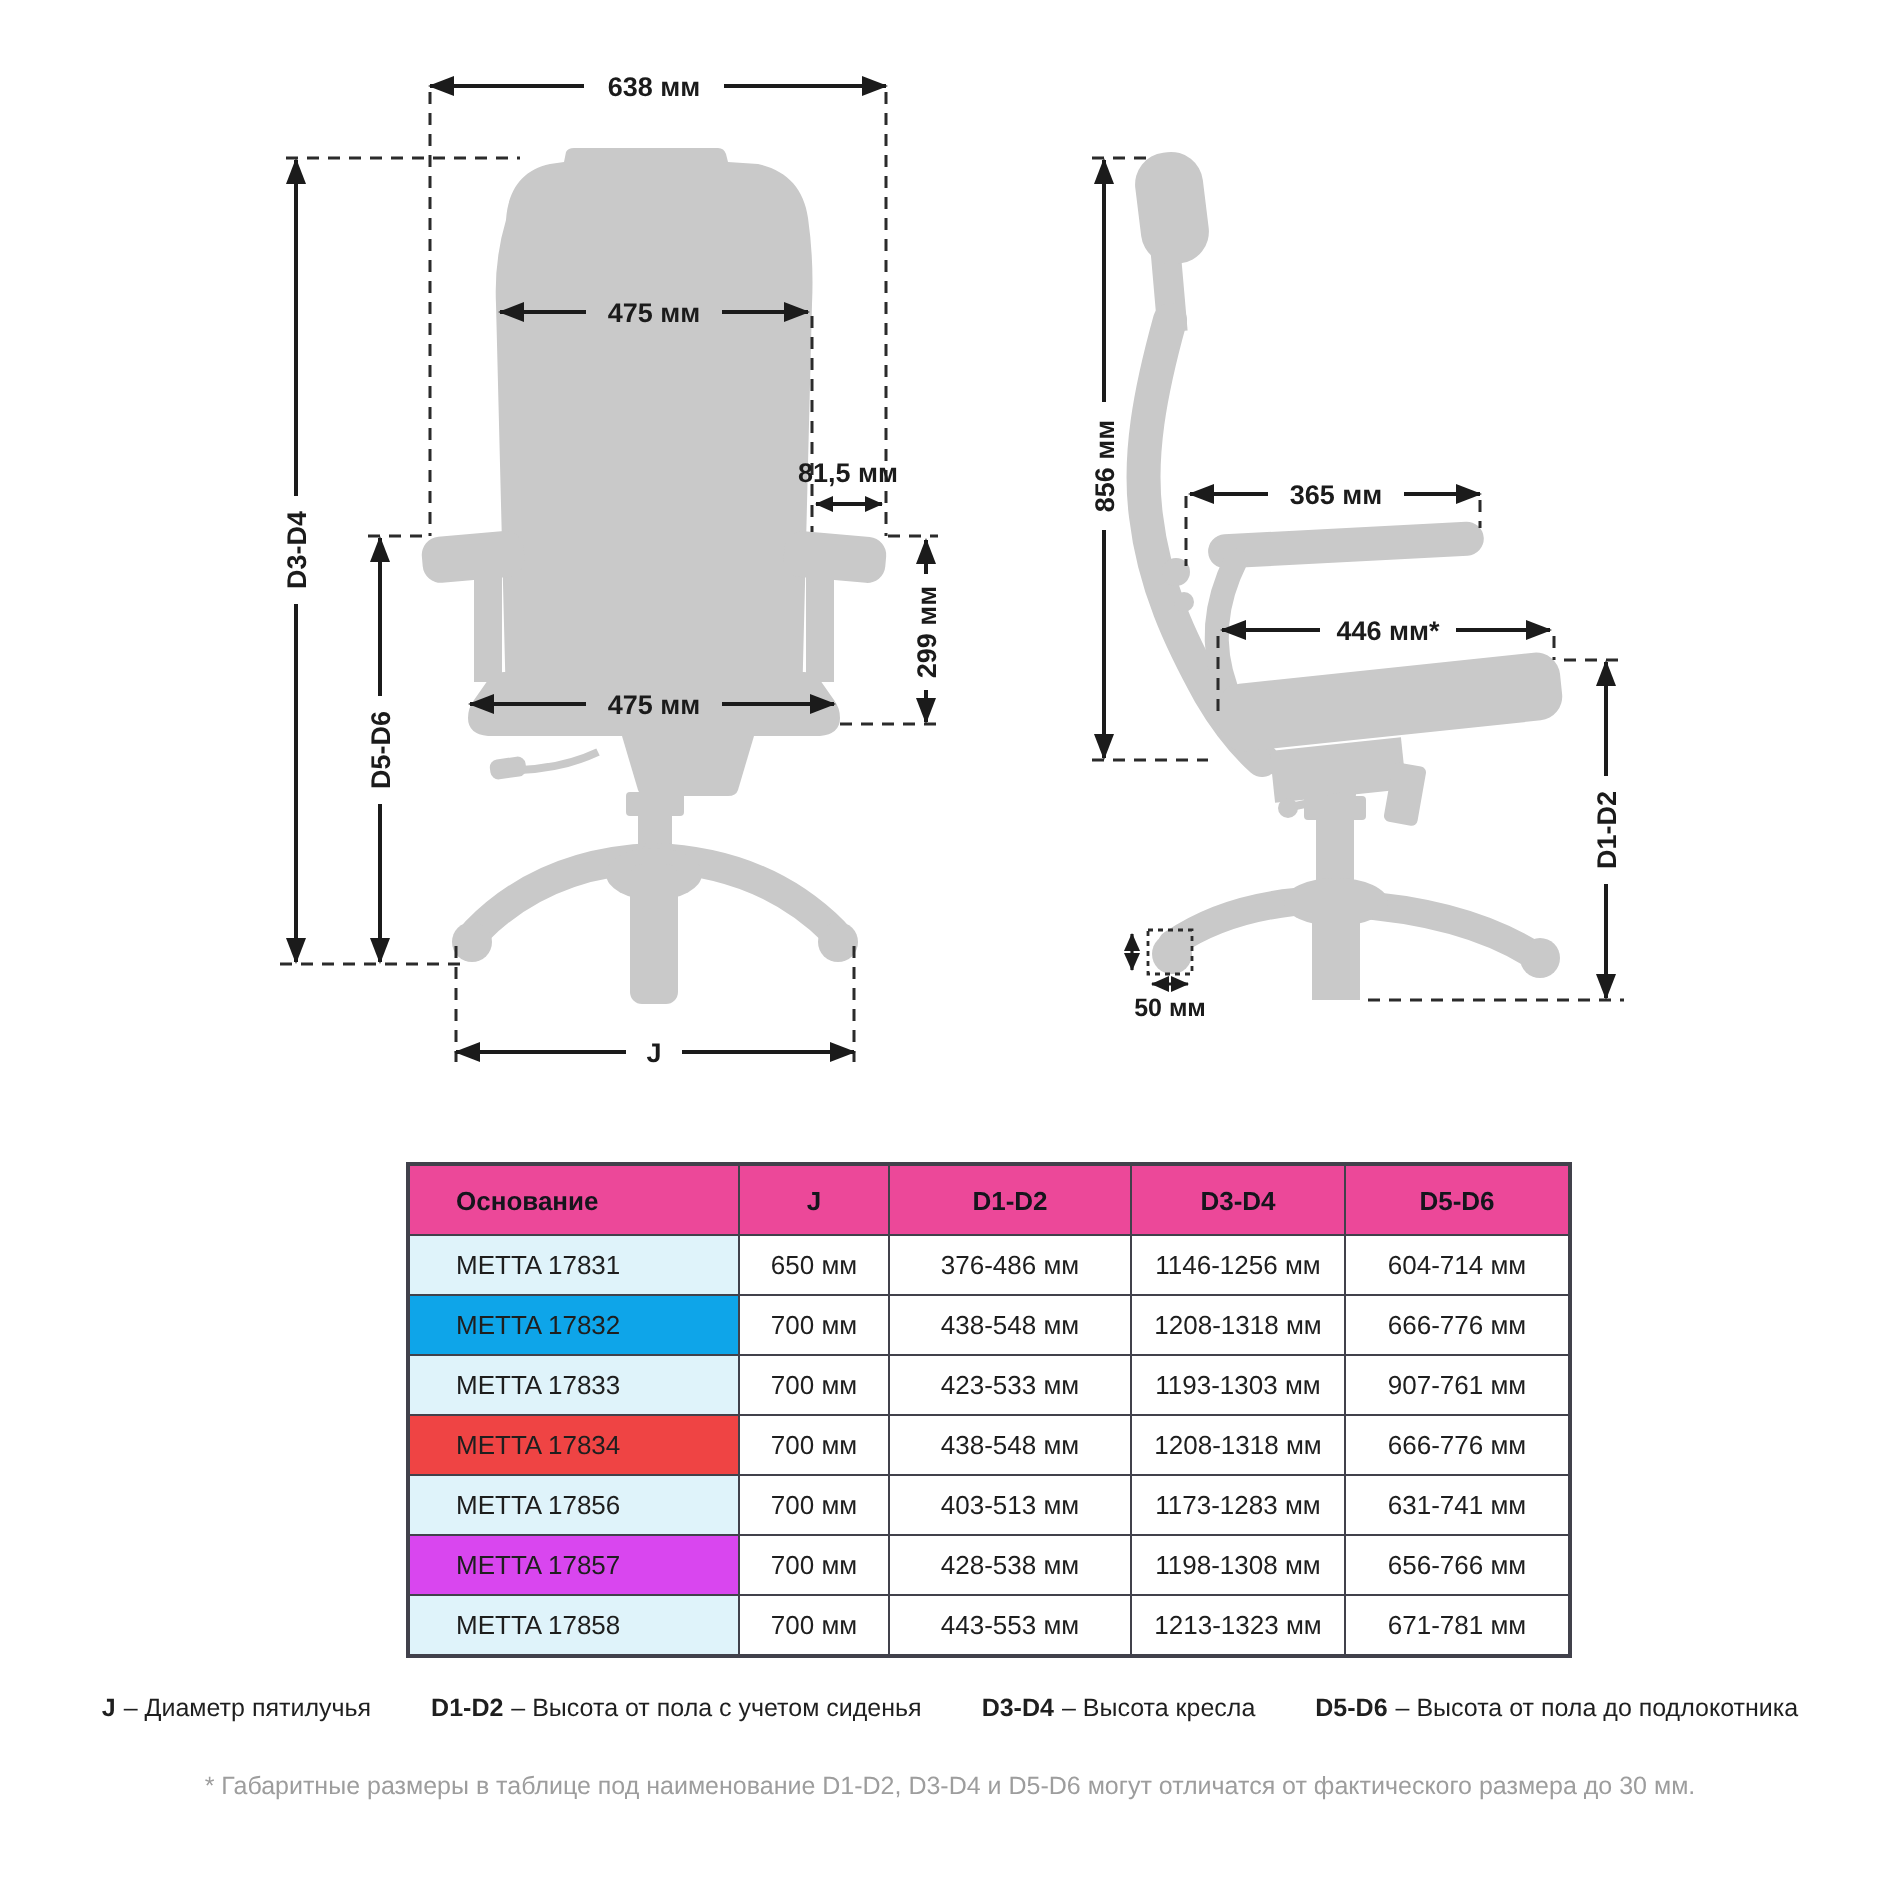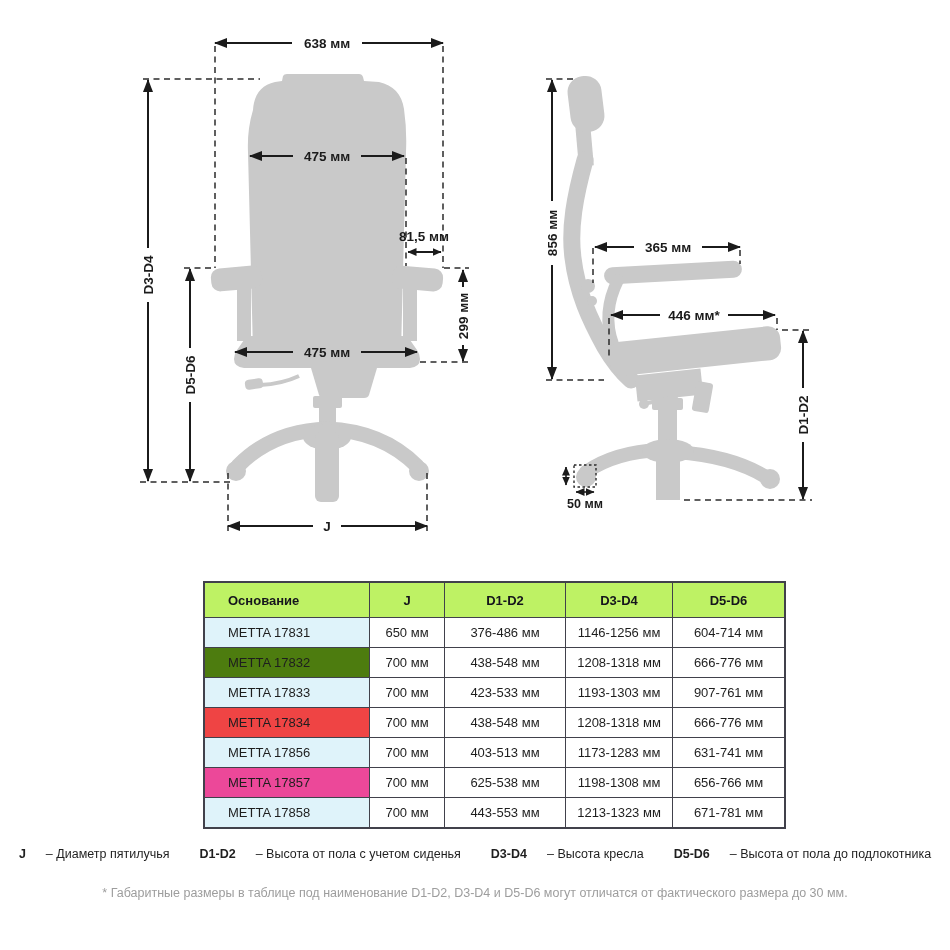--- a/index.html
+++ b/index.html
@@ -29,21 +29,21 @@
   table.spec .c3 { width:106px; }
   table.spec .c4 { width:111px; }
 
   
   #legend {
     position:absolute; left:0; top:847px; width:950px;
     display:flex; justify-content:center; gap:30px;
     font-size:12.5px; color:#1f1f1f; white-space:nowrap;
   }
   #legend .term { font-weight:700; }
-  #legend .desc { font-weight:400; margin-left:20px; }
+  #legend .desc { font-weight:400; margin-left:4px; }
 
   
   #footnote {
     position:absolute; left:0; top:883px; width:950px;
     text-align:center; color:#9d9d9d; font-size:12.5px; line-height:21px;
   }
 </style>
 </head>
 <body>
 
@@ -192,38 +192,38 @@
       <text class="dim-label" x="668" y="252">365 мм</text>
       <text class="dim-label" x="694" y="320">446 мм*</text>
       <text class="dim-label" x="803" y="420" transform="rotate(-90 803 415)">D1-D2</text>
       <text class="dim-label-sm" x="585" y="508">50 мм</text>
     </g>
   </svg>
 
   <div id="spec-table-wrap">
     <table class="spec">
       <thead>
-        <tr style="background:#bef264;border-radius:16px;">
+        <tr style="background:#ec4899;border-radius:16px;">
           <th class="c0">Основание</th>
           <th class="c1">J</th>
           <th class="c2">D1-D2</th>
           <th class="c3">D3-D4</th>
           <th class="c4">D5-D6</th>
         </tr>
       </thead>
       <tbody>
         <tr>
           <td class="c0" style="background:#dff3fa;margin-top:27px;">METTA 17831</td>
           <td class="c1">650 мм</td>
           <td class="c2">376-486 мм</td>
           <td class="c3">1146-1256 мм</td>
           <td class="c4">604-714 мм</td>
         </tr>
         <tr>
-          <td class="c0" style="background:#4d7c0f;">METTA 17832</td>
+          <td class="c0" style="background:#0ea5e9;">METTA 17832</td>
           <td class="c1">700 мм</td>
           <td class="c2">438-548 мм</td>
           <td class="c3">1208-1318 мм</td>
           <td class="c4">666-776 мм</td>
         </tr>
         <tr>
           <td class="c0" style="background:#dff3fa;">METTA 17833</td>
           <td class="c1">700 мм</td>
           <td class="c2">423-533 мм</td>
           <td class="c3">1193-1303 мм</td>
@@ -237,23 +237,23 @@
           <td class="c4">666-776 мм</td>
         </tr>
         <tr>
           <td class="c0" style="background:#dff3fa;margin-top:26px;">METTA 17856</td>
           <td class="c1">700 мм</td>
           <td class="c2">403-513 мм</td>
           <td class="c3">1173-1283 мм</td>
           <td class="c4">631-741 мм</td>
         </tr>
         <tr>
-          <td class="c0" style="background:#ec4899;">METTA 17857</td>
-          <td class="c1">700 мм</td>
-          <td class="c2">625-538 мм</td>
+          <td class="c0" style="background:#d946ef;">METTA 17857</td>
+          <td class="c1">700 мм</td>
+          <td class="c2">428-538 мм</td>
           <td class="c3">1198-1308 мм</td>
           <td class="c4">656-766 мм</td>
         </tr>
         <tr>
           <td class="c0" style="background:#dff3fa;">METTA 17858</td>
           <td class="c1">700 мм</td>
           <td class="c2">443-553 мм</td>
           <td class="c3">1213-1323 мм</td>
           <td class="c4">671-781 мм</td>
         </tr>

